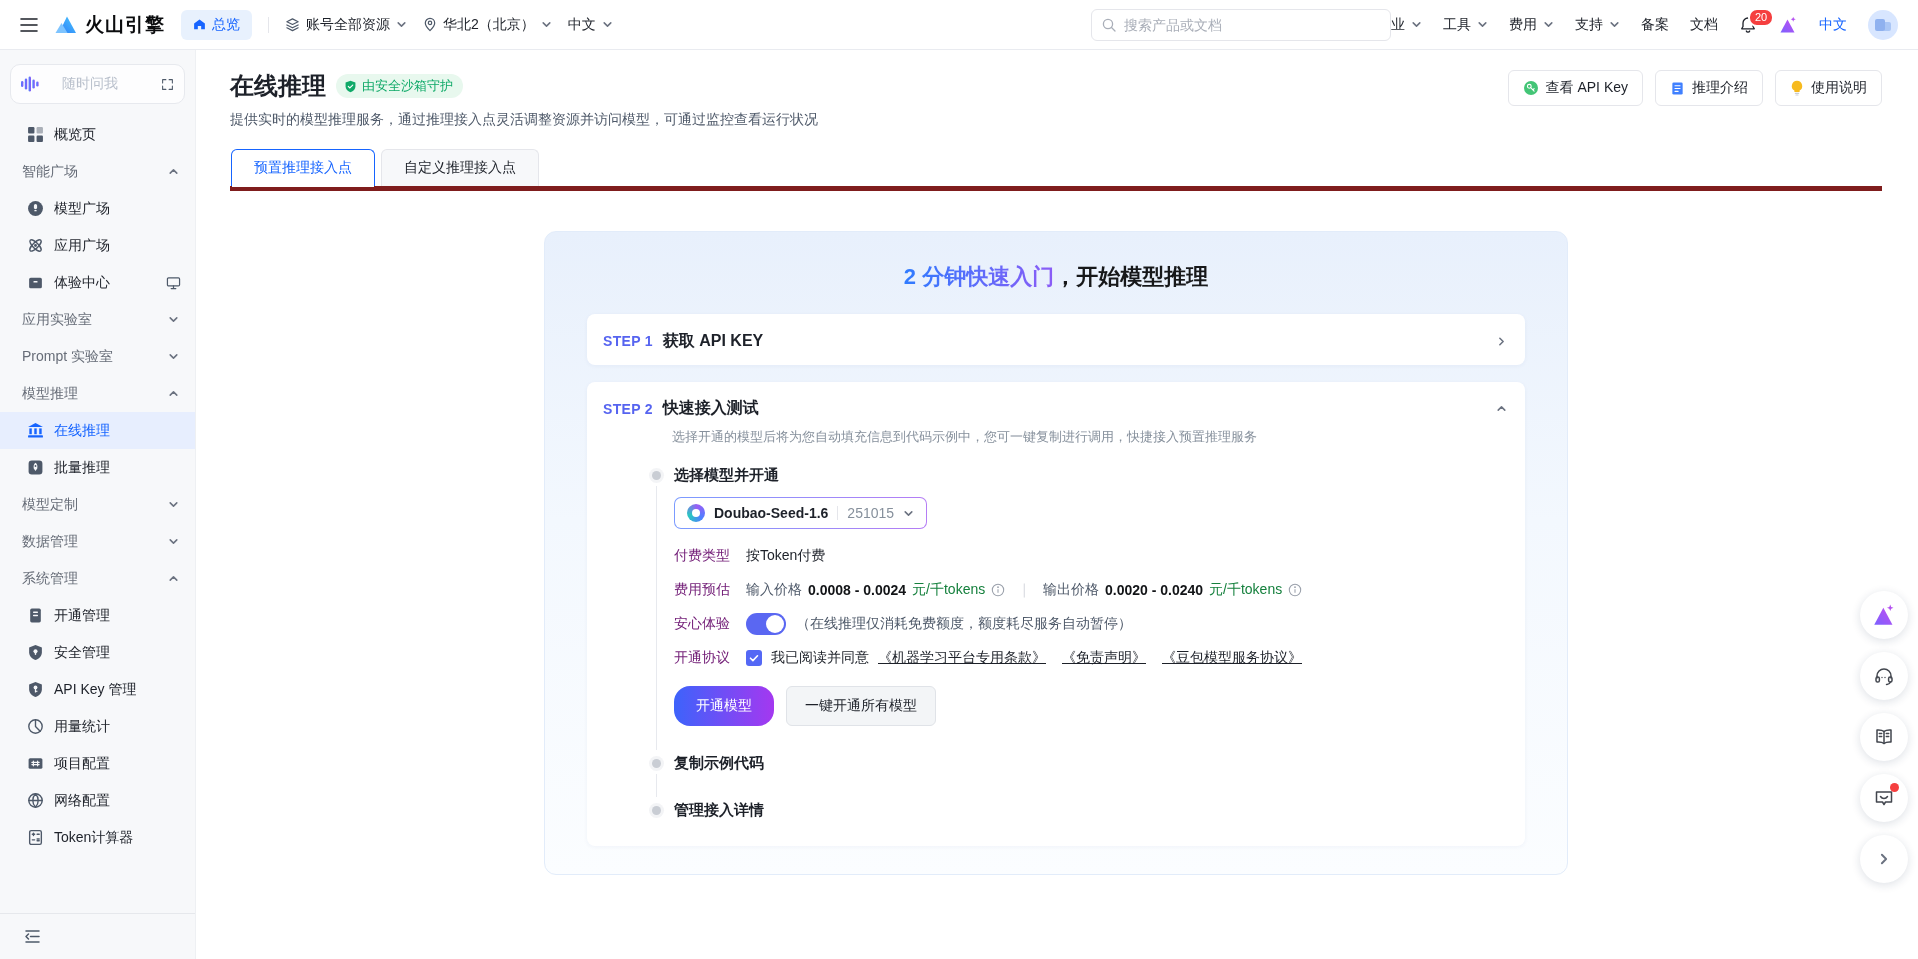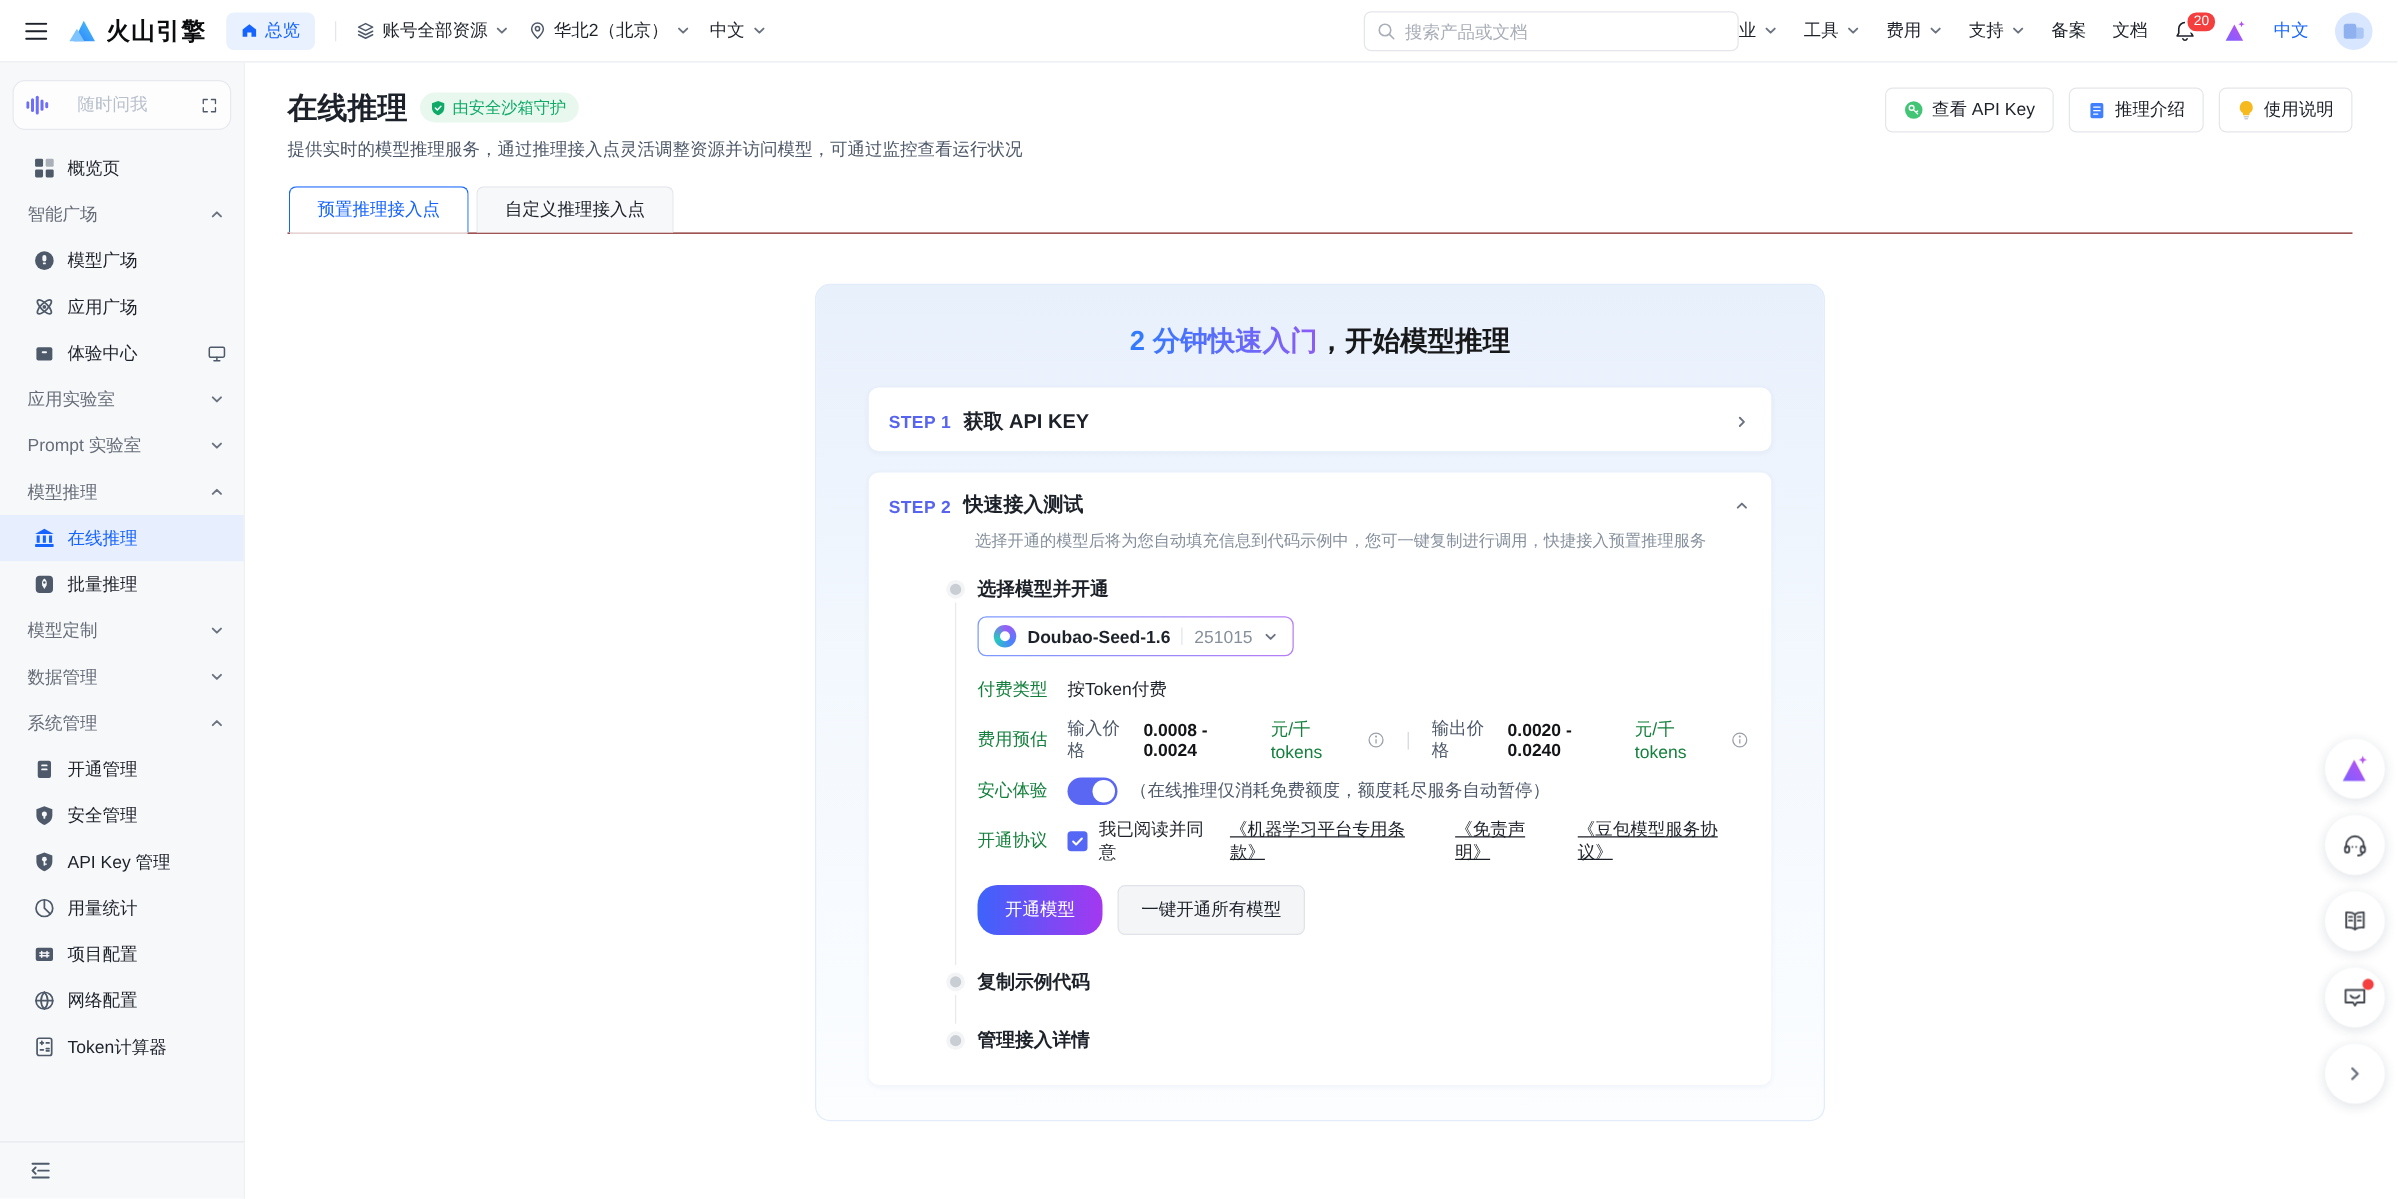--- a/index.html
+++ b/index.html
@@ -43,26 +43,26 @@
   .side-foot{position:absolute;left:0;right:0;bottom:0;height:46px;border-top:1px solid #e6e8ec;display:flex;align-items:center;padding:0 24px}
   
   .main{flex:1;padding:20px 36px 0 34px;background:#fff;overflow:hidden}
   .page-head{display:flex;align-items:flex-start}
   .page-title-row{display:flex;align-items:center;gap:10px}
   .page-title{font-size:24px;font-weight:700}
   .gbadge{display:flex;align-items:center;gap:5px;background:#e8f8ee;color:#0fa968;font-size:13px;padding:3px 10px 3px 8px;border-radius:12px}
   .subtitle{margin-top:9px;color:#4e5969}
   .head-actions{margin-left:auto;display:flex;gap:12px}
   .action-btn{display:flex;align-items:center;gap:7px;border:1px solid #e5e6eb;background:#fff;border-radius:6px;padding:8px 14px;color:#1d2129;cursor:pointer;font-size:14px}
-  .tabs{display:flex;margin-top:20px;border-bottom:1px solid #7f1d1d;padding-left:1px}
+  .tabs{display:flex;margin-top:20px;border-bottom:5px solid #7f1d1d;padding-left:1px}
   .tab{height:37px;display:flex;align-items:center;padding:0 22px;border:1px solid #e5e6eb;border-bottom:none;border-radius:6px 6px 0 0;background:#f7f8fa;margin-right:6px;cursor:pointer;position:relative;color:#1d2129}
   .tab.active{background:#fff;border-color:#1664ff;color:#1664ff;font-weight:500}
   .tab.active::after{content:"";position:absolute;left:0;right:0;bottom:-1px;height:1px;background:#fff}
   .content{padding-top:40px;display:flex;justify-content:center}
-  .quick-card{width:808px;border-radius:12px;border:1px solid #e2ecfa;background:linear-gradient(180deg,#e8f0fc 0%,#f3f8fe 45%,#fbfdff 100%);padding:30px 42px 28px}
+  .quick-card{width:1024px;border-radius:12px;border:1px solid #e2ecfa;background:linear-gradient(180deg,#e8f0fc 0%,#f3f8fe 45%,#fbfdff 100%);padding:30px 42px 28px}
   .qc-title{text-align:center;font-size:22px;font-weight:700;margin-bottom:22px;color:#17181a}
   .qc-title .hl{background:linear-gradient(90deg,#2f7bff,#8b5cf6);-webkit-background-clip:text;background-clip:text;color:transparent}
   .step-card{background:#fff;border-radius:8px;box-shadow:0 1px 4px rgba(31,61,135,.05)}
   .step1{height:51px;display:flex;align-items:center;padding:3px 18px 0 16px;margin-bottom:17px;cursor:pointer}
   .step-label{color:#5664f0;font-weight:700;font-size:14px;margin-right:10px;letter-spacing:.3px;white-space:nowrap}
   .step-title{font-size:16px;font-weight:700}
   .step2{padding:16px 18px 26px 16px}
   .s2-head{display:flex;align-items:center;cursor:pointer}
   .s2-desc{margin:9px 0 0 69px;font-size:13px;color:#86909c}
   .timeline{margin:20px 0 0 49px}
@@ -73,21 +73,21 @@
   .tl-title{font-size:15px;font-weight:700}
   .model-border{display:inline-block;margin-top:12px;padding:1px;border-radius:7px;background:linear-gradient(90deg,#7b9bff,#b57df5);cursor:pointer}
   .model-select{display:flex;align-items:center;gap:9px;background:#fff;border-radius:6px;padding:6px 12px}
   .doubao{width:18px;height:18px;border-radius:50%;background:conic-gradient(from 130deg,#4f7fff,#27c8c0,#9a5cf6,#4f7fff);position:relative;flex:none}
   .doubao::after{content:"";position:absolute;left:5px;top:5px;width:8px;height:8px;border-radius:50%;background:#fff}
   .model-name{font-weight:700}
   .mdiv{width:1px;height:14px;background:#e5e6eb}
   .model-ver{color:#86909c}
   .detail{margin-top:15px;display:flex;flex-direction:column;gap:11px}
   .d-row{display:flex;align-items:center;min-height:23px}
-  .d-label{width:72px;color:#15803d;flex:none}
+  .d-label{width:72px;color:#701a75;flex:none}
   .d-val{color:#1d2129}
   .price{display:flex;align-items:center;gap:6px;flex-wrap:nowrap}
   .price .dim{color:#4e5969}
   .price b{color:#121417}
   .price .unit{color:#15803d}
   .info-i{width:14px;height:14px;stroke:#9aa0ab;stroke-width:1.2;fill:none}
   .psep{color:#cfd3da;margin:0 6px}
   .toggle{width:40px;height:22px;border-radius:11px;background:#5a67f2;position:relative;cursor:pointer;flex:none}
   .toggle::after{content:"";position:absolute;right:2px;top:2px;width:18px;height:18px;border-radius:50%;background:#fff}
   .safe-note{margin-left:10px;color:#4e5969}

